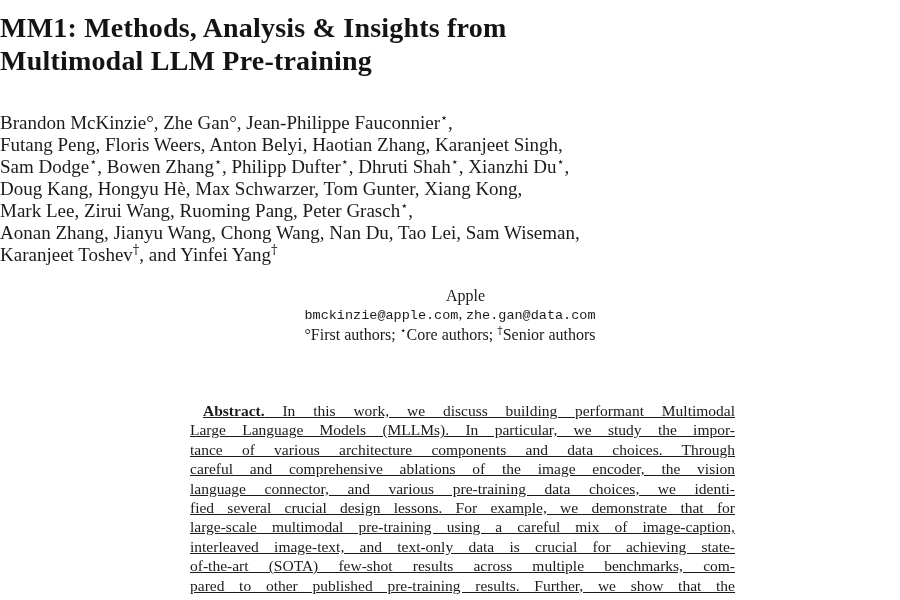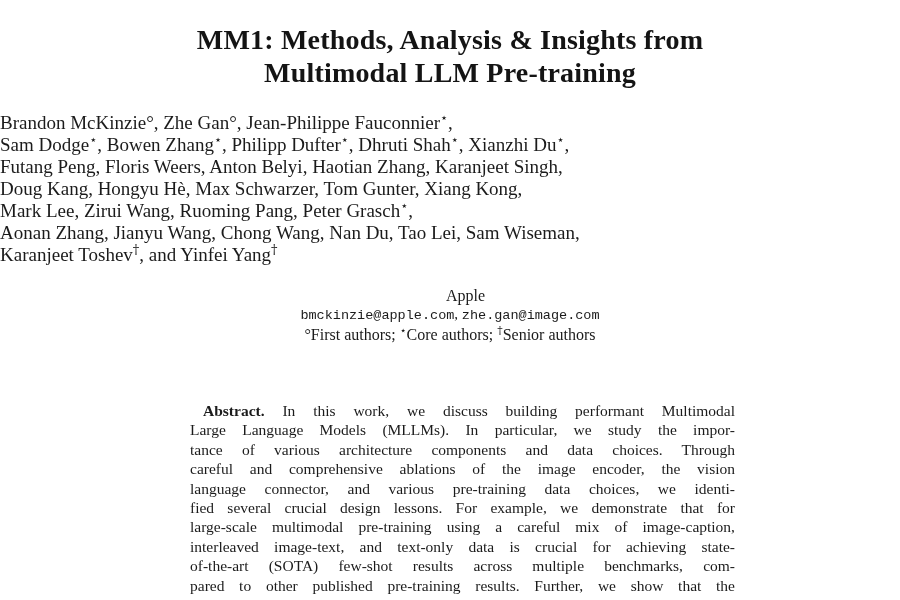--- a/index.html
+++ b/index.html
@@ -11,24 +11,23 @@
     position: relative;
     width: 900px;
     height: 600px;
     background: #ffffff;
     overflow: hidden;
     color: #1b1b1b;
     font-family: "Liberation Serif", "DejaVu Serif", serif;
   }
   .paper-title {
     position: absolute;
-    top: 23px;
+    top: 11px;
     left: 0;
     width: 900px;
-    text-align: center;
     font-weight: bold;
     font-size: 28px;
     line-height: 33px;
     letter-spacing: 0.2px;
     color: #141414;
   }
   .authors {
     position: absolute;
     top: 112px;
     left: 0;
@@ -66,20 +65,21 @@
     width: 545px;
     font-size: 15.5px;
     line-height: 19.4px;
     color: #1b1b1b;
   }
   .abs-line {
     text-align: justify;
     text-align-last: justify;
     -moz-text-align-last: justify;
     white-space: normal;
+    text-decoration: underline;
   }
   .abs-line:first-child {
     text-indent: 13px;
   }
   .seg-sup {
     vertical-align: super;
     font-size: 68%;
     line-height: 0;
     font-family: "DejaVu Serif", "DejaVu Sans", serif;
   }
@@ -97,31 +97,31 @@
 
 <div class="page">
 
   <div class="paper-title">
     <div>MM1: Methods, Analysis &amp; Insights from</div>
     <div>Multimodal LLM Pre-training</div>
   </div>
 
   <div class="authors">
       <div class="author-line"><span>Brandon McKinzie</span><span>°</span><span>, Zhe Gan</span><span>°</span><span>, Jean-Philippe Fauconnier</span><span class="seg-sup">⋆</span><span>,</span></div>
+      <div class="author-line"><span>Futang Peng, Floris Weers, Anton Belyi, Haotian Zhang, Karanjeet Singh,</span></div>
       <div class="author-line"><span>Sam Dodge</span><span class="seg-sup">⋆</span><span>, Bowen Zhang</span><span class="seg-sup">⋆</span><span>, Philipp Dufter</span><span class="seg-sup">⋆</span><span>, Dhruti Shah</span><span class="seg-sup">⋆</span><span>, Xianzhi Du</span><span class="seg-sup">⋆</span><span>,</span></div>
-      <div class="author-line"><span>Futang Peng, Floris Weers, Anton Belyi, Haotian Zhang, Karanjeet Singh,</span></div>
       <div class="author-line"><span>Doug Kang, Hongyu Hè, Max Schwarzer, Tom Gunter, Xiang Kong,</span></div>
       <div class="author-line"><span>Mark Lee, Zirui Wang, Ruoming Pang, Peter Grasch</span><span class="seg-sup">⋆</span><span>,</span></div>
       <div class="author-line"><span>Aonan Zhang, Jianyu Wang, Chong Wang, Nan Du, Tao Lei, Sam Wiseman,</span></div>
       <div class="author-line"><span>Karanjeet Toshev</span><span class="seg-sup">†</span><span>, and Yinfei Yang</span><span class="seg-sup">†</span></div>
     </div>
 
   <div class="affiliation">
     <div class="aff-name">Apple</div>
-    <div class="aff-emails"><span class="seg-mono">bmckinzie@apple.com</span><span>, </span><span class="seg-mono">zhe.gan@image.com</span></div>
+    <div class="aff-emails"><span class="seg-mono">bmckinzie@apple.com</span><span>, </span><span class="seg-mono">zhe.gan@data.com</span></div>
     <div class="aff-notes"><span>°First authors; </span><span class="seg-sup">⋆</span><span>Core authors; </span><span class="seg-sup">†</span><span>Senior authors</span></div>
   </div>
 
   <div class="abstract">
       <div class="abs-line"><span class="seg-bold">Abstract.</span><span> In this work, we discuss building performant Multimodal</span></div>
       <div class="abs-line"><span>Large Language Models (MLLMs). In particular, we study the impor-</span></div>
       <div class="abs-line"><span>tance of various architecture components and data choices. Through</span></div>
       <div class="abs-line"><span>careful and comprehensive ablations of the image encoder, the vision</span></div>
       <div class="abs-line"><span>language connector, and various pre-training data choices, we identi-</span></div>
       <div class="abs-line"><span>fied several crucial design lessons. For example, we demonstrate that for</span></div>

